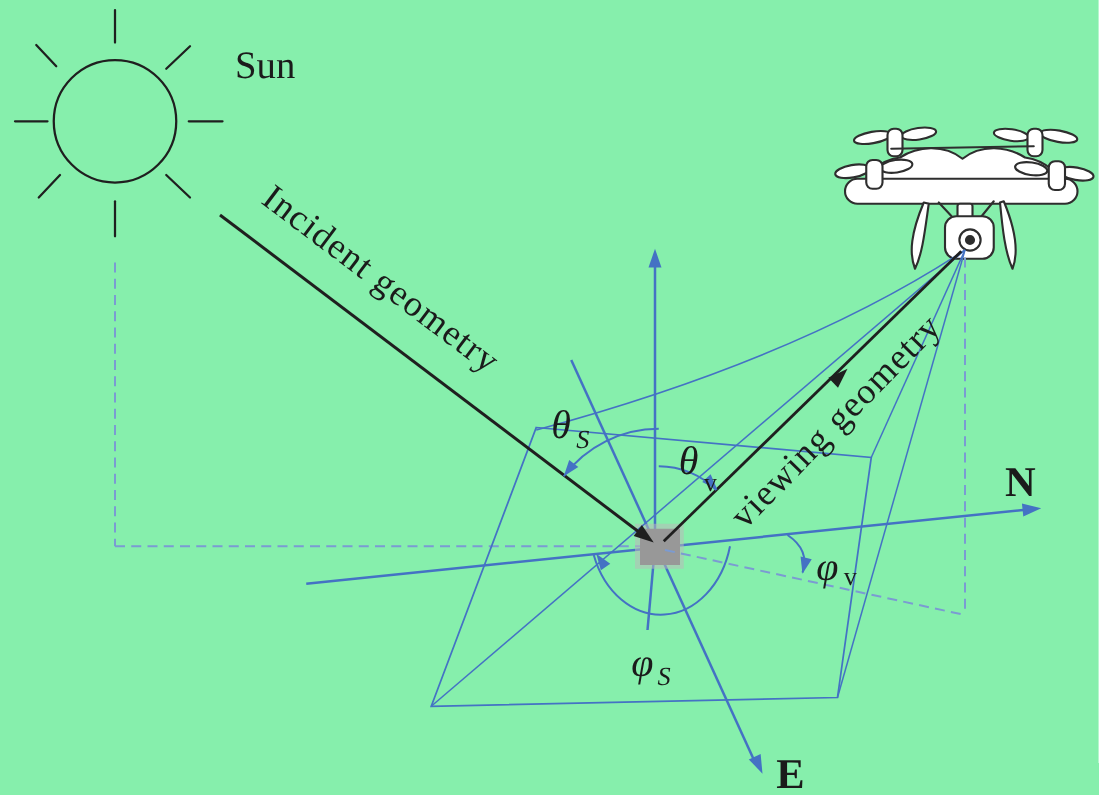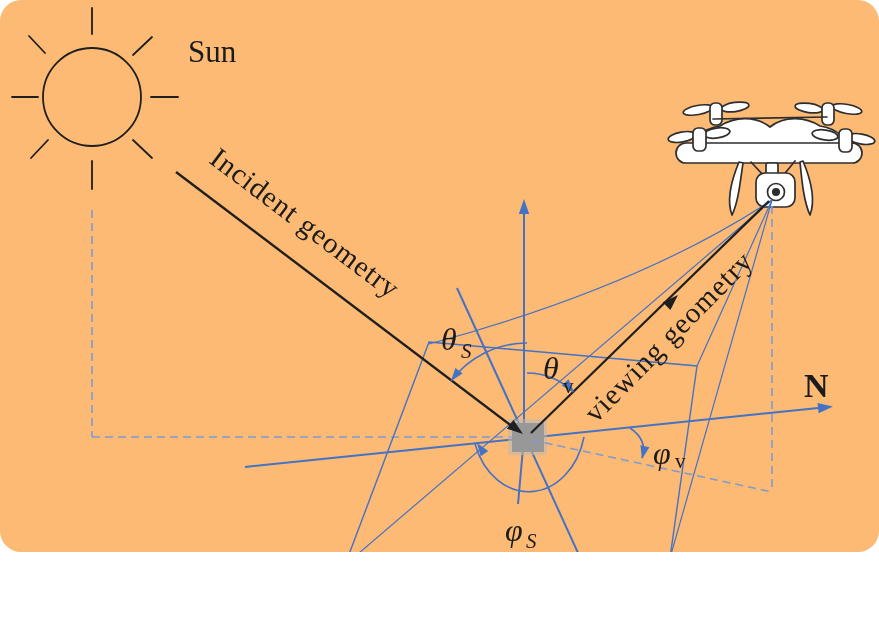--- a/index.html
+++ b/index.html
@@ -1,17 +1,17 @@
 <!DOCTYPE html>
 <html><head>
 <meta charset="utf-8">
 <style>
   html,body{margin:0;padding:0;background:#ffffff;}
-  .stage{position:relative;width:879px;height:552px;background:#fdba74;overflow:hidden;
-         font-family:"Liberation Serif","DejaVu Serif",serif;border-radius:21px;}
+  .stage{position:relative;width:879px;height:636px;background:#86efac;overflow:hidden;
+         font-family:"Liberation Serif","DejaVu Serif",serif;}
   svg{display:block;}
   text{font-family:"Liberation Serif","DejaVu Serif",serif;fill:#1b1b1b;}
   .lbl-big{font-size:31px;}
   .lbl-axis{font-size:34px;font-weight:bold;}
   .sym{font-size:32px;font-style:italic;}
   .sub-i{font-size:21px;font-style:italic;}
   .sub-r{font-size:21px;}
   .geomtxt{font-size:29px;letter-spacing:1px;}
 </style>
 </head>

